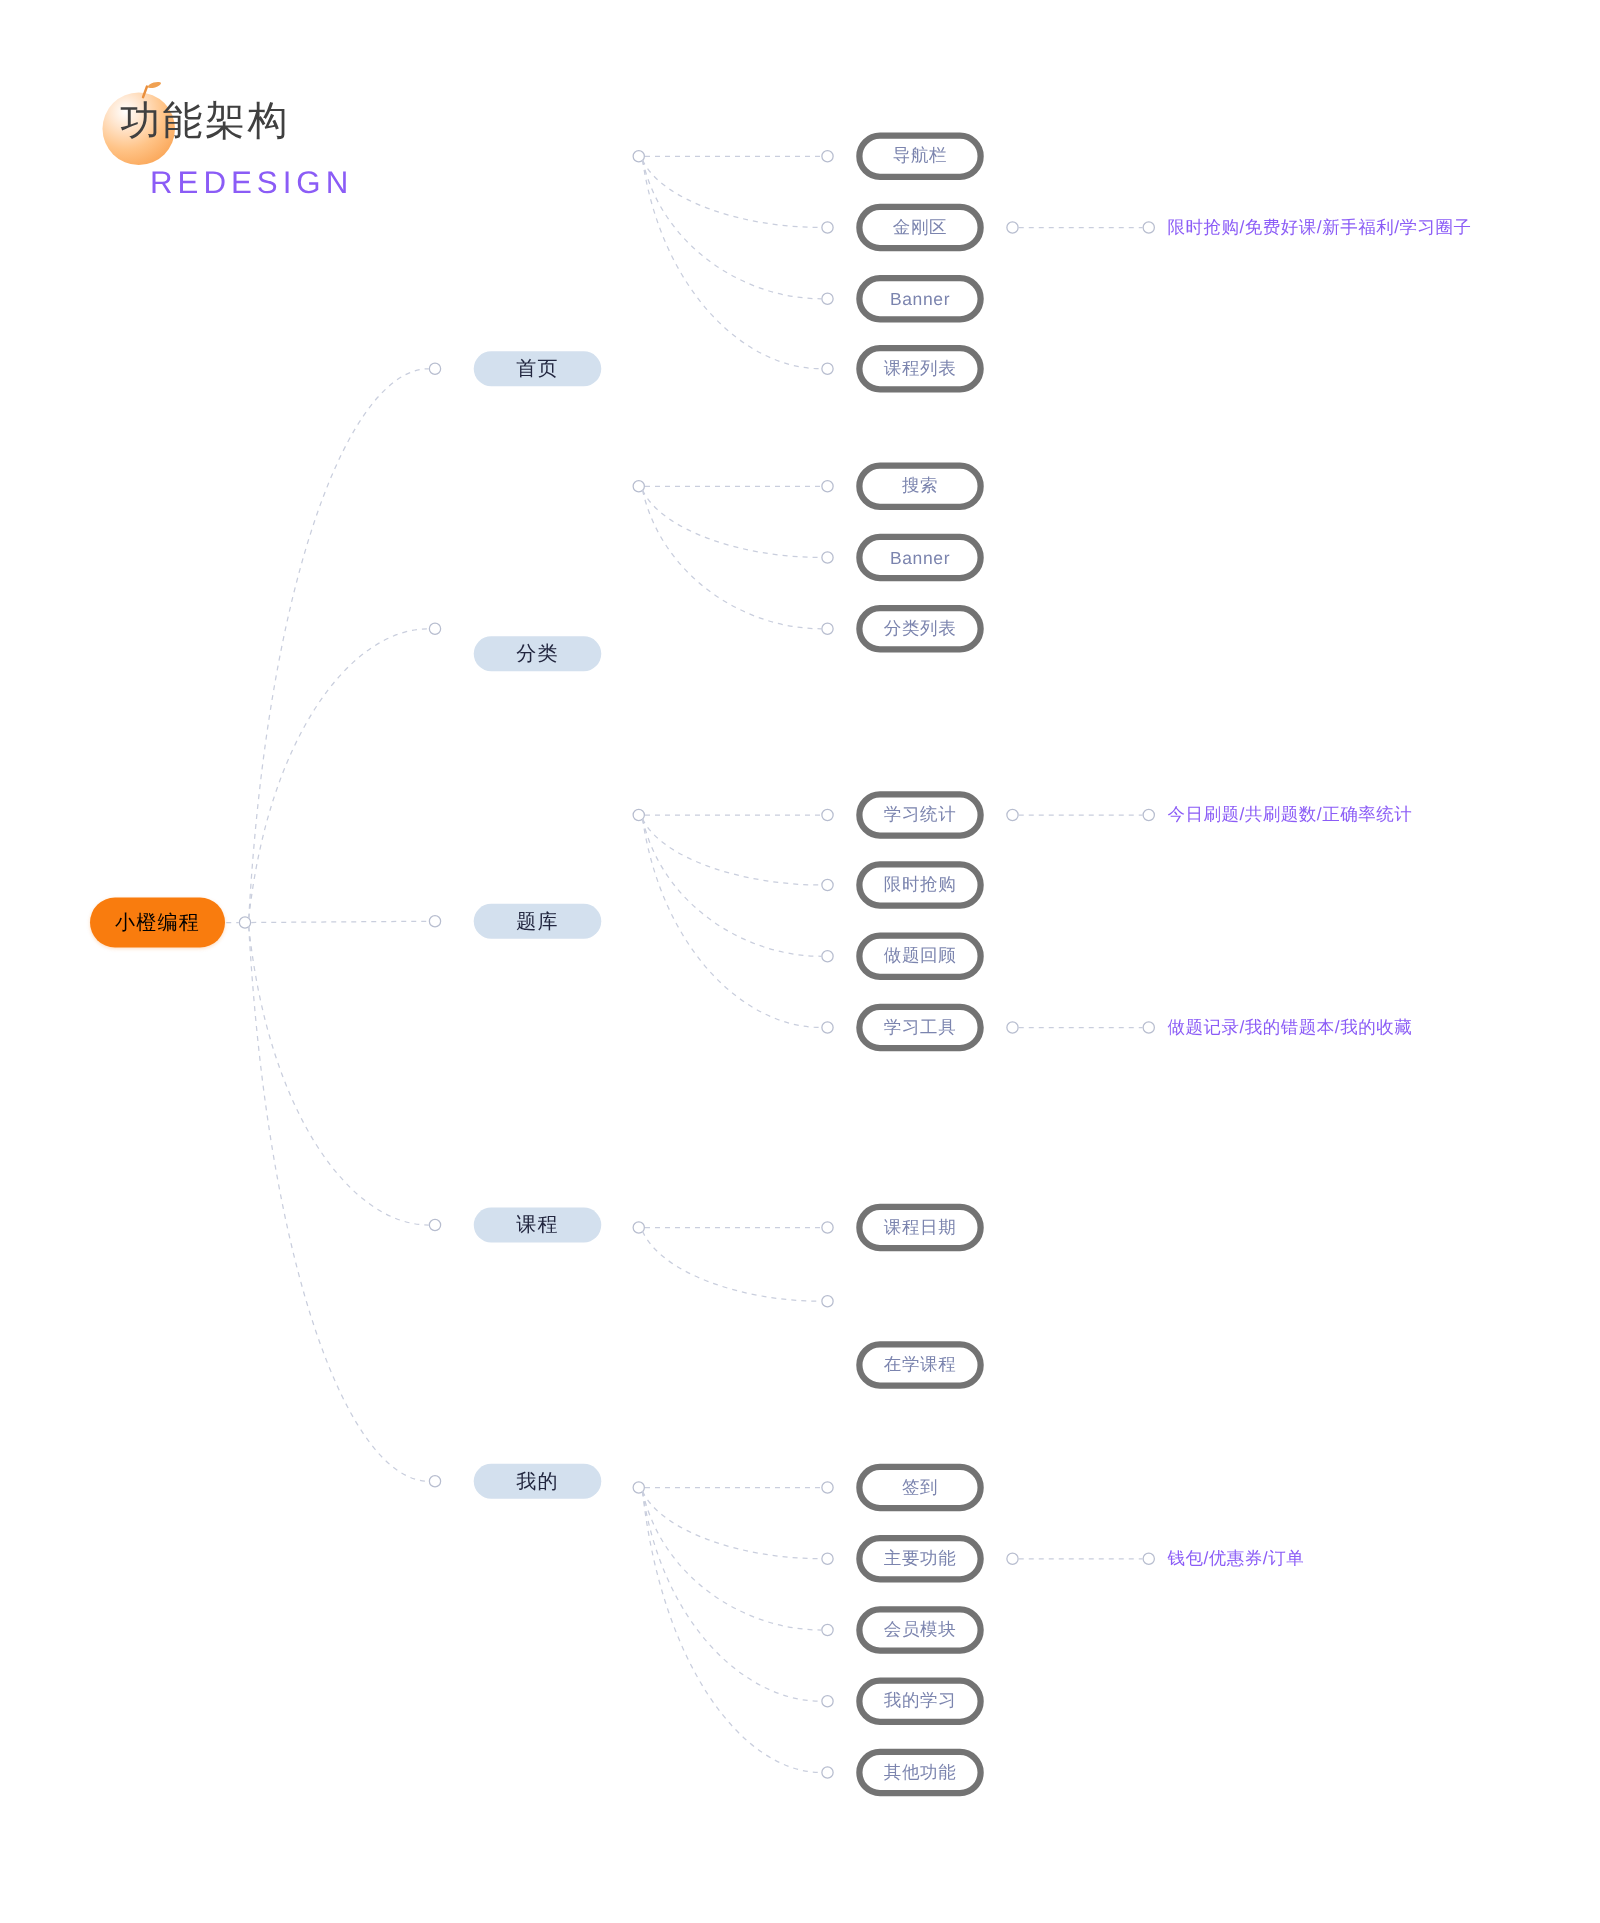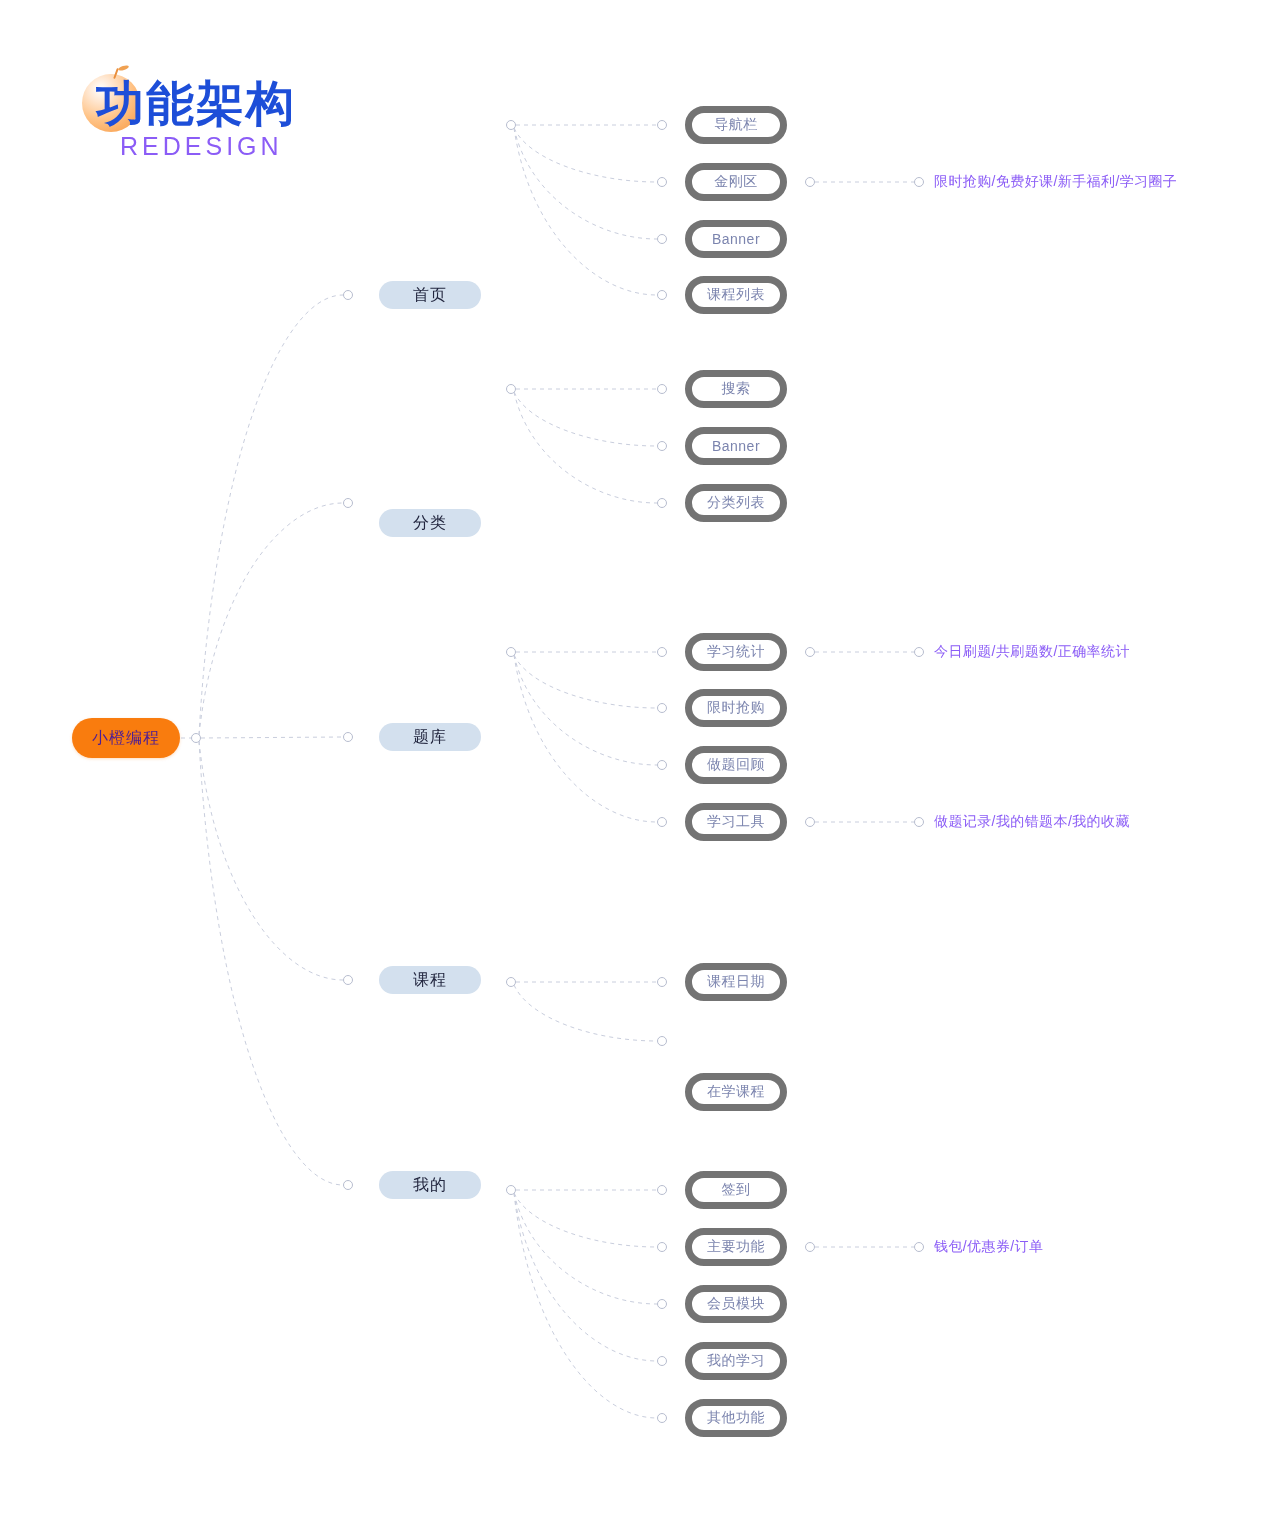--- a/index.html
+++ b/index.html
@@ -47,23 +47,23 @@
     width: 11px;
     height: 4px;
     border-radius: 50% 50% 50% 50%;
     background: #f0a152;
     transform: rotate(-16deg);
   }
   #title-main {
     position: absolute;
     left: 14px;
     top: 18px;
-    font-size: 48px;
-    font-weight: 700;
-    color: #1d4ed8;
+    font-size: 32px;
+    font-weight: 400;
+    color: #404040;
     letter-spacing: 2px;
     line-height: 1;
     white-space: nowrap;
   }
   #title-sub {
     position: absolute;
     left: 38px;
     top: 72px;
     font-size: 25px;
     font-weight: 400;
@@ -91,21 +91,21 @@
     justify-content: center;
     white-space: nowrap;
     transform: translateY(-50%);
   }
 
   .node-root {
     height: 40px;
     padding: 0 20px;
     border-radius: 20px;
     background: #f97c0e;
-    color: #4c1d95;
+    color: #000000;
     font-size: 16px;
     font-weight: 400;
     letter-spacing: 1px;
     box-shadow: 0 1px 3px rgba(249,124,14,0.25);
   }
 
   .node-l2 {
     width: 102px;
     height: 28px;
     border-radius: 20px;
@@ -114,21 +114,21 @@
     font-size: 16px;
     font-weight: 500;
     letter-spacing: 1px;
   }
 
   .node-l3 {
     width: 102px;
     height: 38px;
     border-radius: 19px;
     background: #ffffff;
-    border: 7px solid #737373;
+    border: 5px solid #737373;
     color: #7b84ae;
     font-size: 14px;
     font-weight: 400;
     letter-spacing: 0.5px;
   }
 
   .node-l4 {
     color: #8b5cf6;
     font-size: 14px;
     font-weight: 400;

